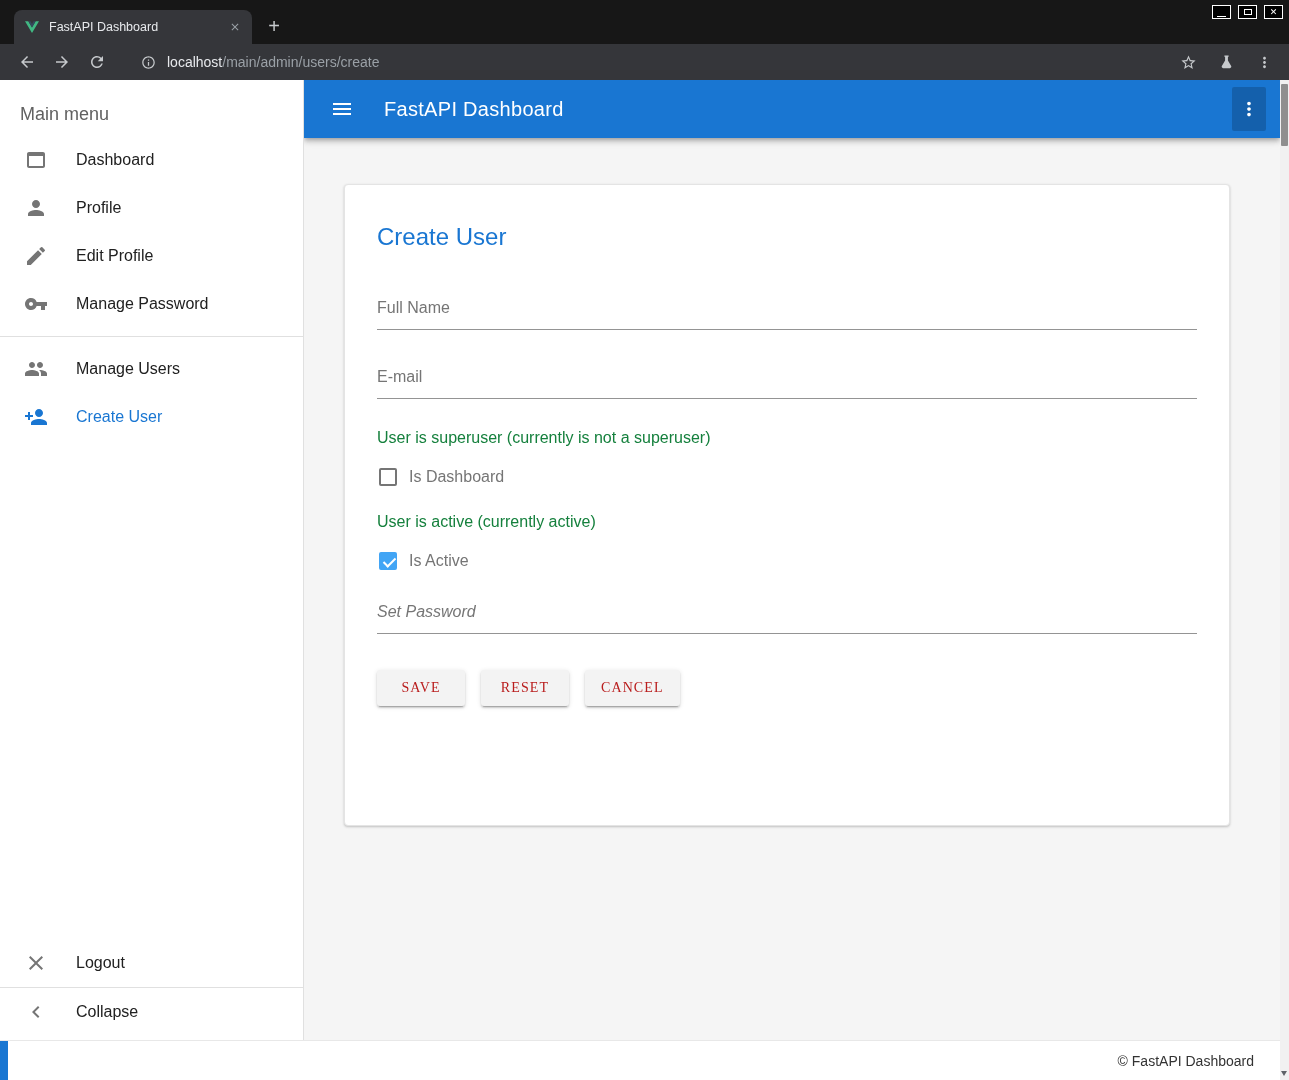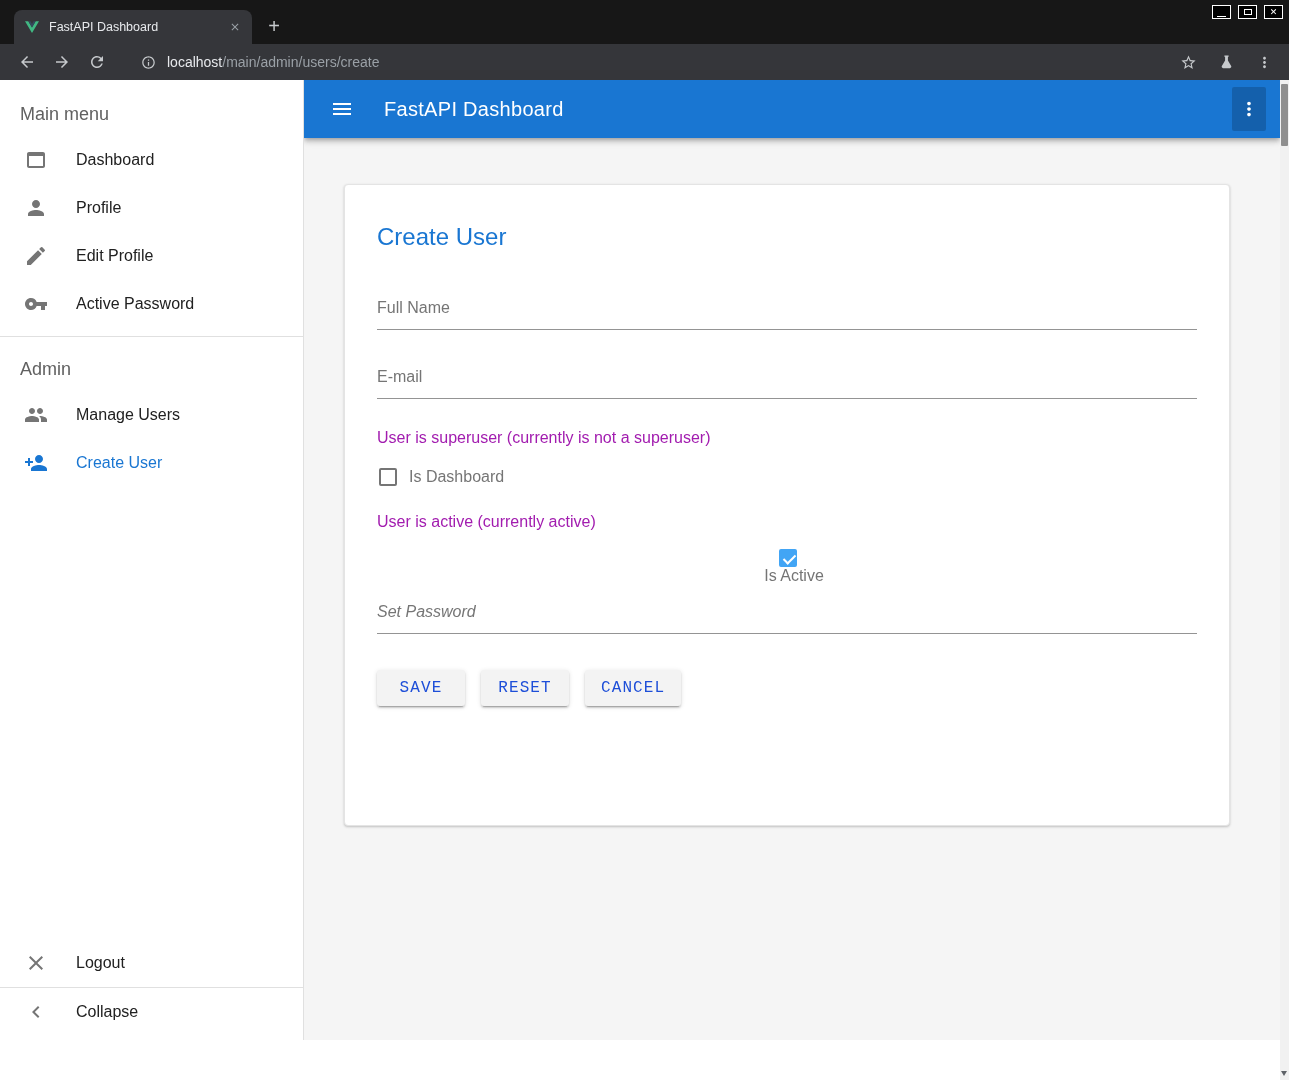--- a/index.html
+++ b/index.html
@@ -61,32 +61,32 @@
 
   
   .content { position:absolute; top:58px; left:0; right:0; bottom:0; }
   .card { margin:46px 50px 0 40px; width:886px; height:642px; background:#fff; border:1px solid #e4e4e4; border-radius:4px;
           box-shadow:0 1px 3px rgba(0,0,0,.12), 0 1px 2px rgba(0,0,0,.10); padding:36px 32px 0 32px; }
   .card-title { color:#1976d2; font-size:24px; font-weight:400; line-height:32px; margin-bottom:44px; }
   .text-input { display:block; width:100%; border:none; border-bottom:1px solid #949494; background:transparent; outline:none;
                 font-size:16px; color:#212121; padding:2px 0 12px 0; font-family:inherit; }
   .text-input::placeholder { color:#757575; opacity:1; }
   .mb-field { margin-bottom:36px;margin-top:36px; }
-  .hint { font-size:16px; color:#a21caf; line-height:22px; }
+  .hint { font-size:16px; color:#15803d; line-height:22px; }
   .check-row { display:flex; align-items:center; margin:16px 0 22px 2px; height:24px; }
   .checkbox { width:18px; height:18px; border:2px solid #757575; border-radius:2px; position:relative; flex:0 0 auto; cursor:pointer; }
   .checkbox.checked { background:#42a5f5; border-color:#42a5f5; }
   .checkbox.checked::after { content:""; position:absolute; left:5px; top:1px; width:5px; height:10px;
                              border:solid #fff; border-width:0 2px 2px 0; transform:rotate(45deg); }
   .check-label { margin-left:12px; font-size:16px; color:#757575; }
-  .check-row.last { margin-bottom:28px;flex-direction:column; }
+  .check-row.last { margin-bottom:28px; }
   .pw-top { margin-top:24px;font-style:italic; }
   .btn-row { display:flex; margin-top:26px; }
   .v-btn { min-width:88px; height:36px; padding:0 16px; margin-right:16px; background:#f3f3f3; border:none; border-radius:3px;
-           font-family:Liberation Mono, monospace; font-size:16px; font-weight:500; letter-spacing:1.1px; color:#1d4ed8; cursor:pointer;
+           font-family:Liberation Serif, serif; font-size:14px; font-weight:500; letter-spacing:1.1px; color:#b91c1c; cursor:pointer;
            box-shadow:0 3px 1px -2px rgba(0,0,0,.2), 0 2px 2px 0 rgba(0,0,0,.14), 0 1px 5px 0 rgba(0,0,0,.12); }
 
   
   .footer { position:absolute; left:0; right:9px; bottom:0; height:40px; background:#fff; border-top:1px solid #e8e8e8; display:flex; align-items:center; }
   .footer-accent { width:8px; height:40px; background:#1976d2; flex:0 0 auto; }
   .footer-text { margin-left:auto; padding-right:26px; font-size:14px; color:#333; }
 
   
   .scrollbar { position:absolute; top:0; right:0; width:9px; bottom:0; background:#f1f1f1; }
   .scroll-thumb { position:absolute; top:4px; left:1px; right:1px; height:62px; background:#8f8f8f; border-radius:1px; }
@@ -198,25 +198,24 @@
         </span>
         <span class="s-label">Edit Profile</span>
       </div>
 
       <div class="side-item">
         <span class="s-icon">
           <svg viewBox="0 0 24 24" fill="currentColor">
               <path d="M12.65 10A5.99 5.99 0 0 0 7 6c-3.31 0-6 2.69-6 6s2.69 6 6 6a5.99 5.99 0 0 0 5.65-4H17v4h4v-4h2v-4H12.65zM7 14c-1.1 0-2-.9-2-2s.9-2 2-2 2 .9 2 2-.9 2-2 2z"></path>
             </svg>
         </span>
-        <span class="s-label">Active Password</span>
+        <span class="s-label">Manage Password</span>
       </div>
 
       <div class="divider"></div>
-      <div class="subheader admin">Admin</div>
 
       <div class="side-item">
         <span class="s-icon">
           <svg viewBox="0 0 24 24" fill="currentColor">
               <path d="M16 11c1.66 0 2.99-1.34 2.99-3S17.66 5 16 5c-1.66 0-3 1.34-3 3s1.34 3 3 3zm-8 0c1.66 0 2.99-1.34 2.99-3S9.66 5 8 5C6.34 5 5 6.34 5 8s1.34 3 3 3zm0 2c-2.33 0-7 1.17-7 3.5V19h14v-2.5c0-2.33-4.67-3.5-7-3.5zm8 0c-.29 0-.62.02-.97.05 1.16.84 1.97 1.97 1.97 3.45V19h6v-2.5c0-2.33-4.67-3.5-7-3.5z"></path>
             </svg>
         </span>
         <span class="s-label">Manage Users</span>
       </div>
 
@@ -290,20 +289,24 @@
 
           <div class="btn-row">
             <button class="v-btn">SAVE</button>
             <button class="v-btn">RESET</button>
             <button class="v-btn">CANCEL</button>
           </div>
         </div>
       </div>
     </div>
 
+    <div class="footer">
+      <div class="footer-accent"></div>
+      <div class="footer-text">© FastAPI Dashboard</div>
+    </div>
 
     <div class="scrollbar">
       <div class="scroll-thumb"></div>
       <div class="scroll-arrow"></div>
     </div>
 
   </div>
 </div>
 
 </body></html>

